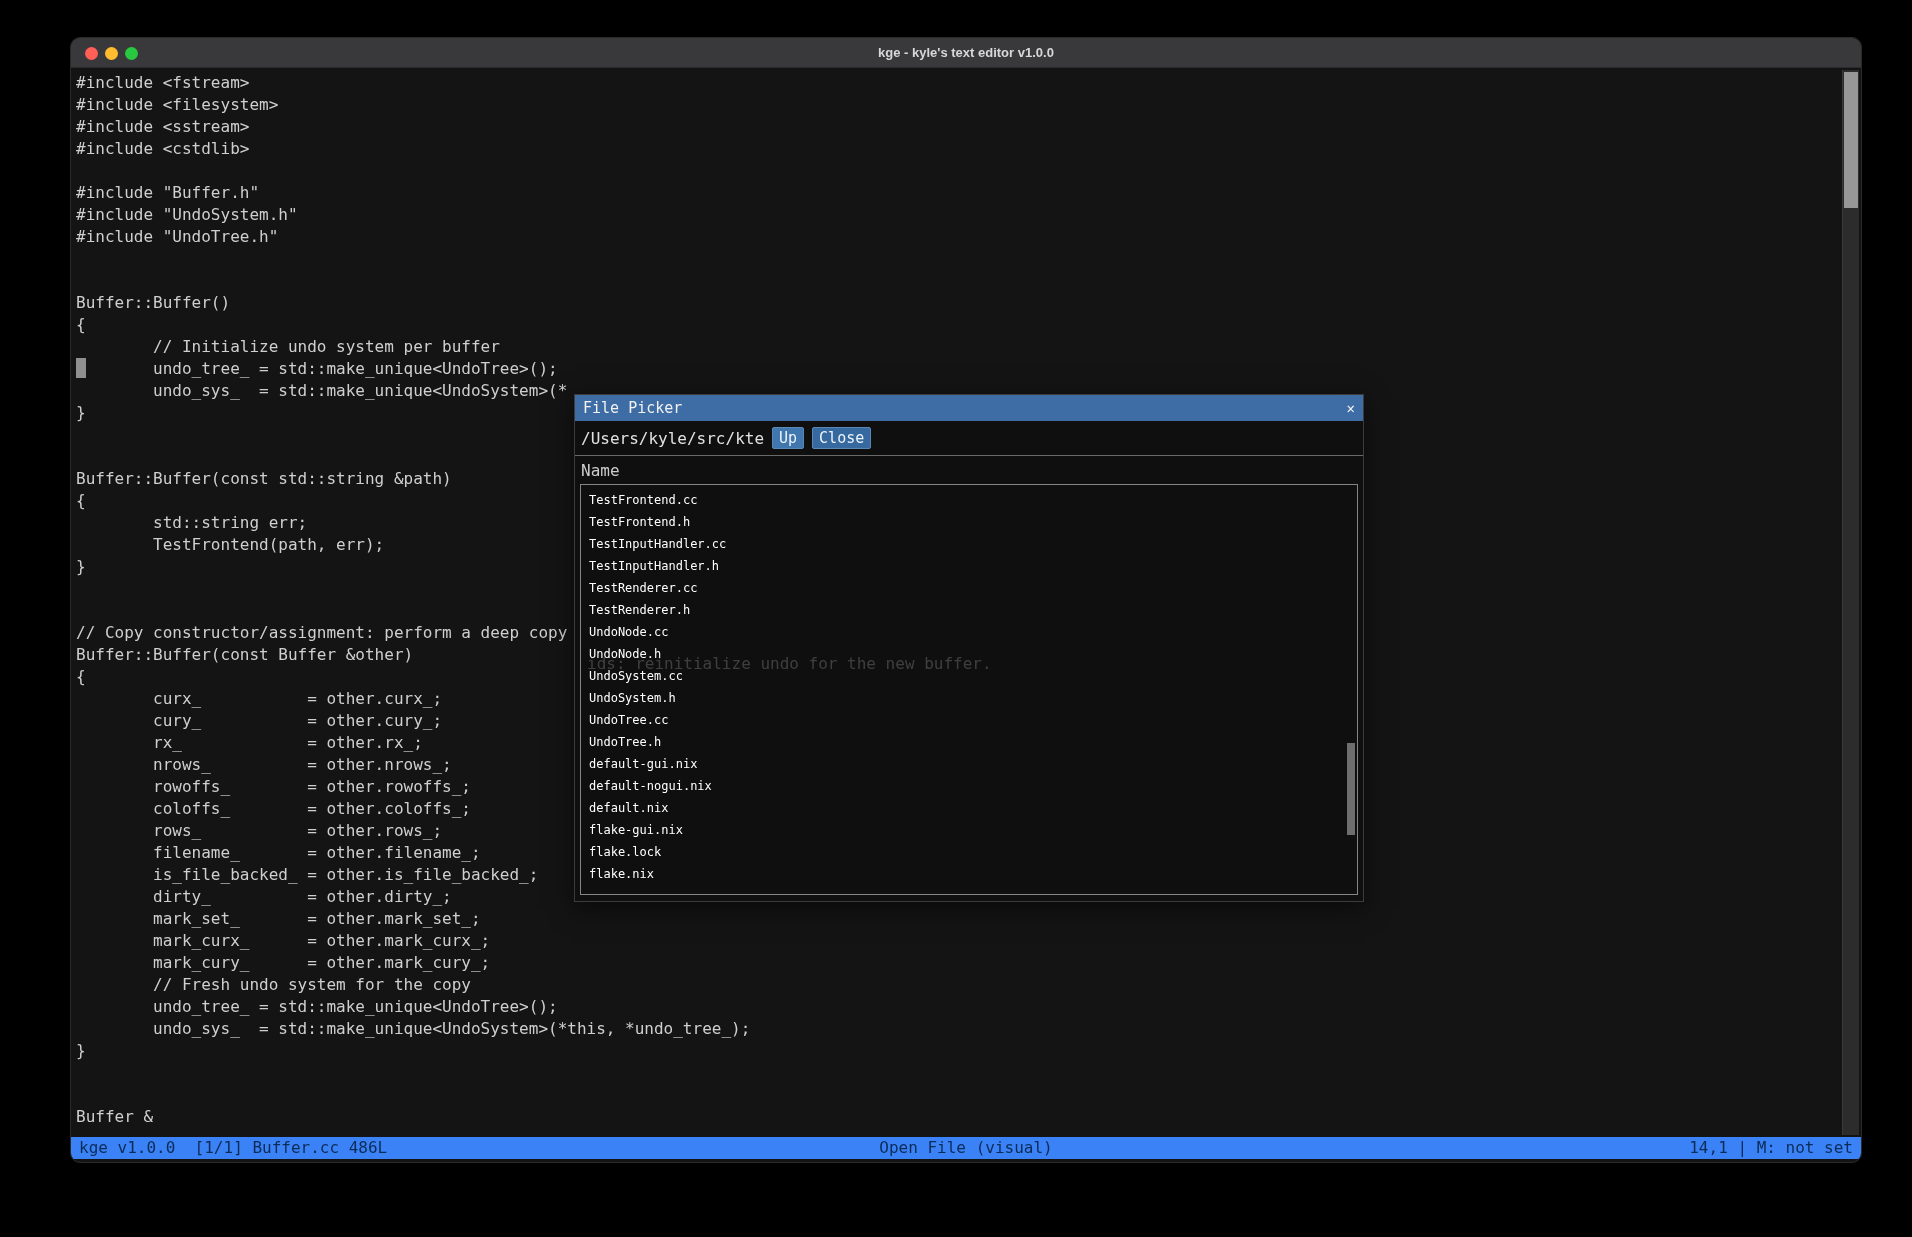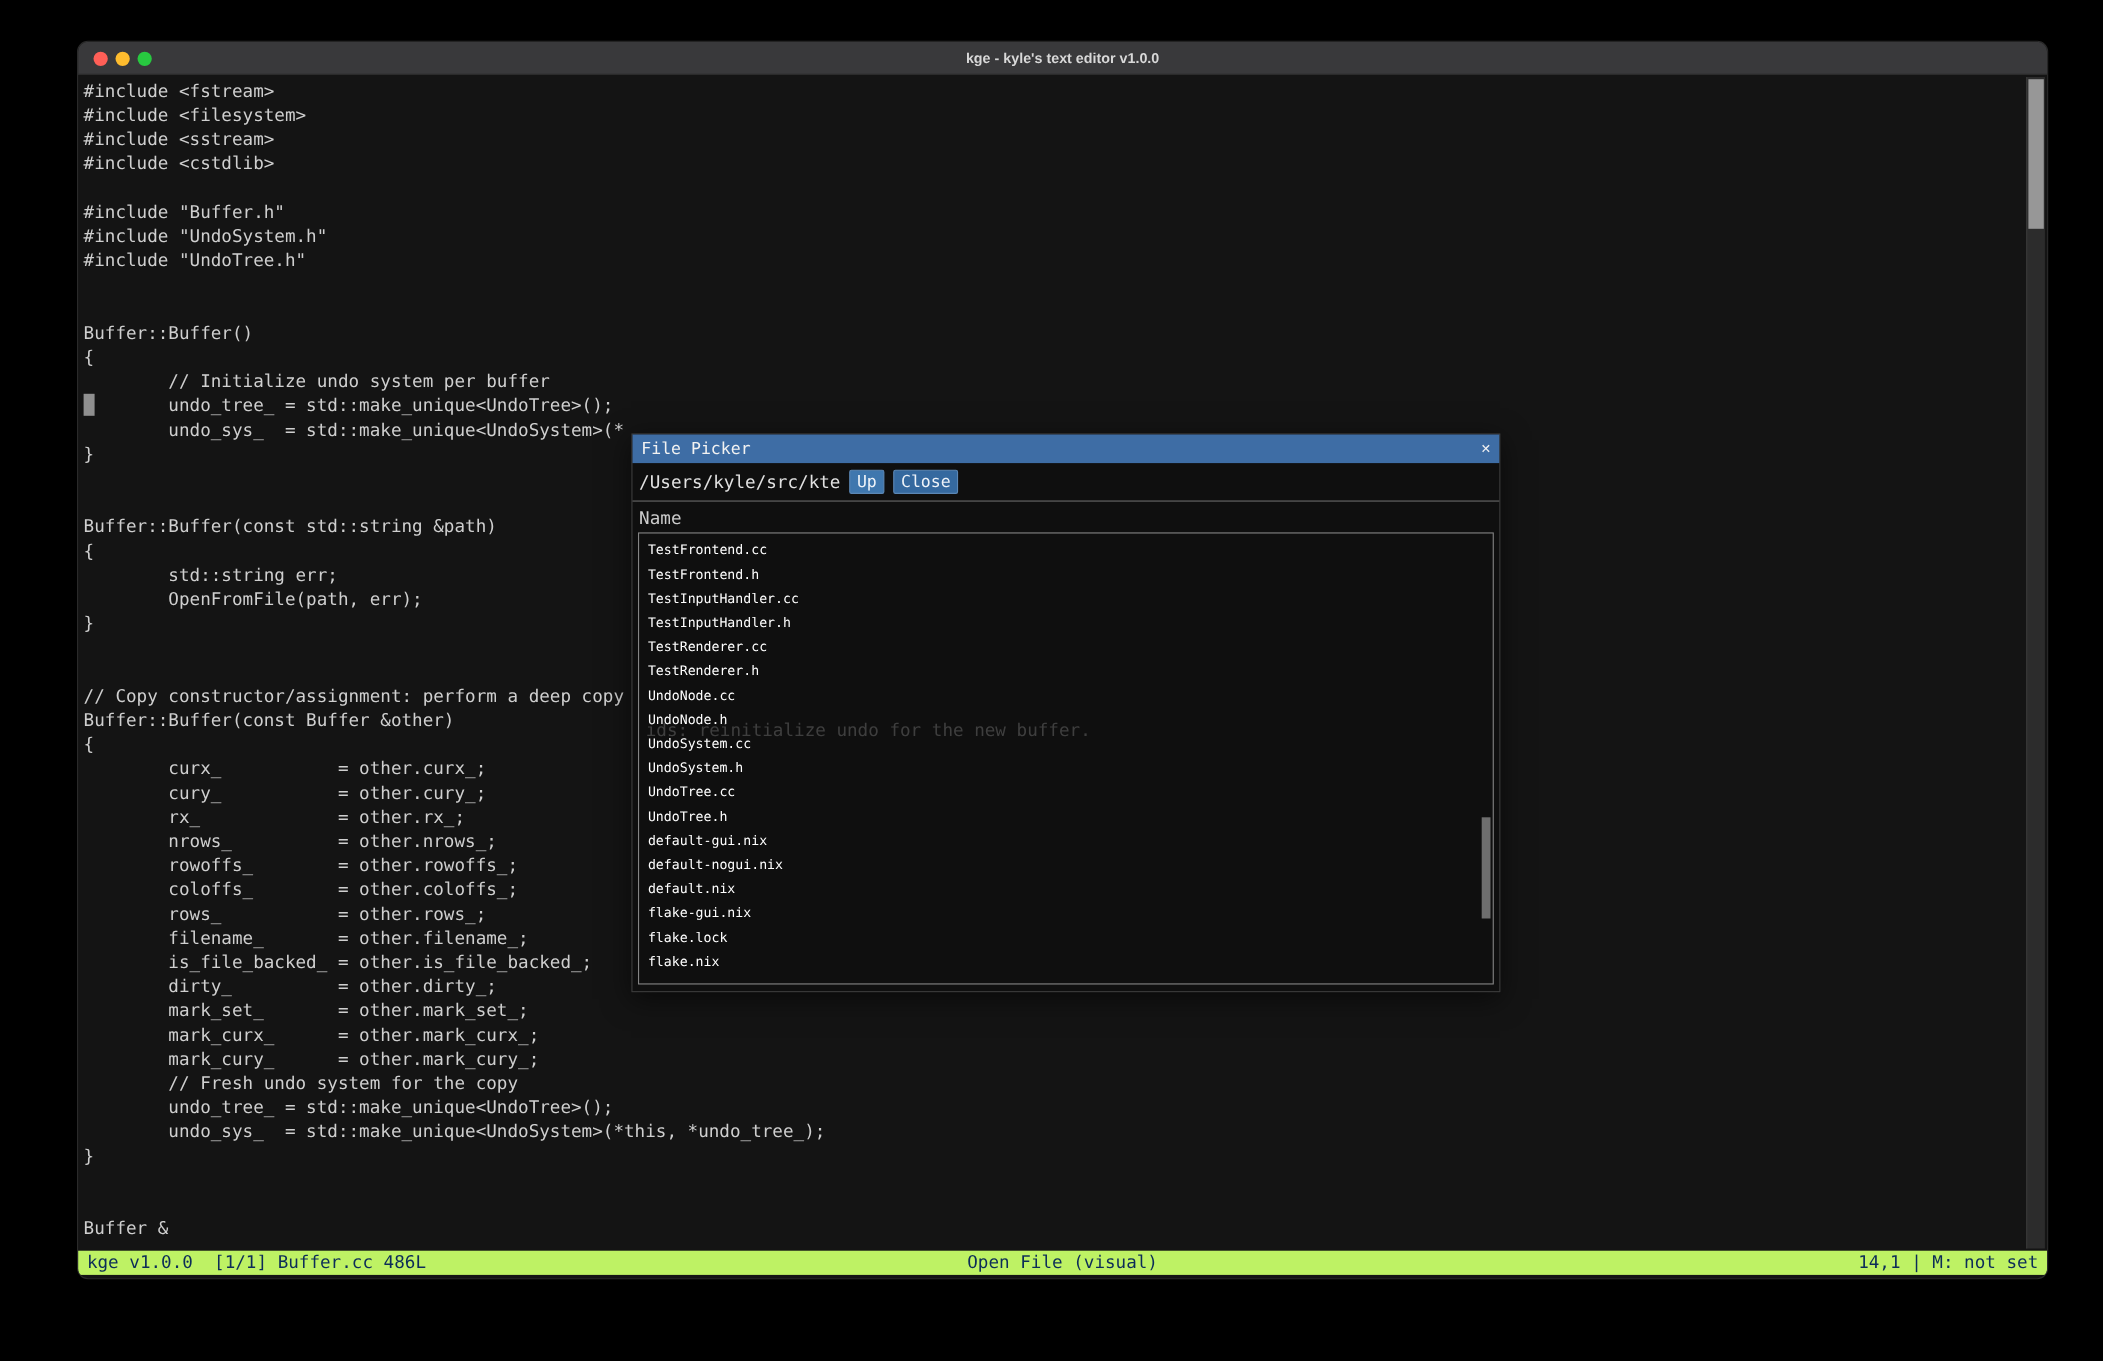--- a/index.html
+++ b/index.html
@@ -25,21 +25,21 @@
   .editor { position:relative; flex:1 1 auto; overflow:hidden; }
   .code { position:absolute; left:0; top:0; right:22px; padding:4px 0 0 5px; }
   .code-line { height:22px; line-height:22px; white-space:pre; font-size:16px; color:#cfcfcf; }
   .cursor { position:absolute; left:5px; top:290px; width:10px; height:20px; background:#8f8f8f; }
 
   .scrollbar { position:absolute; right:2px; top:2px; bottom:2px; width:17px;
                background:#2c2c2c; border-left:1px solid #3a3a3a; }
   .scrollbar .thumb { position:absolute; left:1px; right:1px; top:2px; height:136px; background:#979797; }
 
   
-  .statusbar { flex:0 0 22px; background:#bef264; color:#0c2c58; font-size:16px;
+  .statusbar { flex:0 0 22px; background:#3b82f6; color:#0c2c58; font-size:16px;
                position:relative; display:flex; align-items:center; padding:0 8px;
                margin-bottom:3px; }
   .statusbar span { white-space:pre; line-height:22px; }
   .status-center { position:absolute; left:50%; transform:translateX(-50%);text-align:center; }
   .status-right { margin-left:auto; }
 
   
   .dialog { position:absolute; left:503px; top:326px; width:790px; height:508px;
             background:rgba(16,16,16,0.97); border:1px solid #3c3c3c;
             box-shadow:0 6px 24px rgba(0,0,0,0.55); z-index:10; }
@@ -91,21 +91,21 @@
         <div class="code-line">{</div>
         <div class="code-line">        // Initialize undo system per buffer</div>
         <div class="code-line">        undo_tree_ = std::make_unique&lt;UndoTree&gt;();</div>
         <div class="code-line">        undo_sys_  = std::make_unique&lt;UndoSystem&gt;(*</div>
         <div class="code-line">}</div>
         <div class="code-line"></div>
         <div class="code-line"></div>
         <div class="code-line">Buffer::Buffer(const std::string &amp;path)</div>
         <div class="code-line">{</div>
         <div class="code-line">        std::string err;</div>
-        <div class="code-line">        OpenFromFile(path, err);</div>
+        <div class="code-line">        TestFrontend(path, err);</div>
         <div class="code-line">}</div>
         <div class="code-line"></div>
         <div class="code-line"></div>
         <div class="code-line">// Copy constructor/assignment: perform a deep copy</div>
         <div class="code-line">Buffer::Buffer(const Buffer &amp;other)</div>
         <div class="code-line">{</div>
         <div class="code-line">        curx_           = other.curx_;</div>
         <div class="code-line">        cury_           = other.cury_;</div>
         <div class="code-line">        rx_             = other.rx_;</div>
         <div class="code-line">        nrows_          = other.nrows_;</div>

